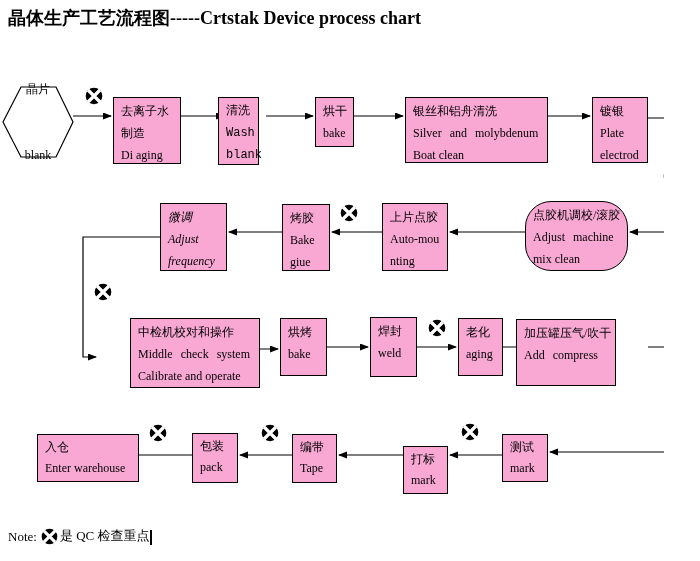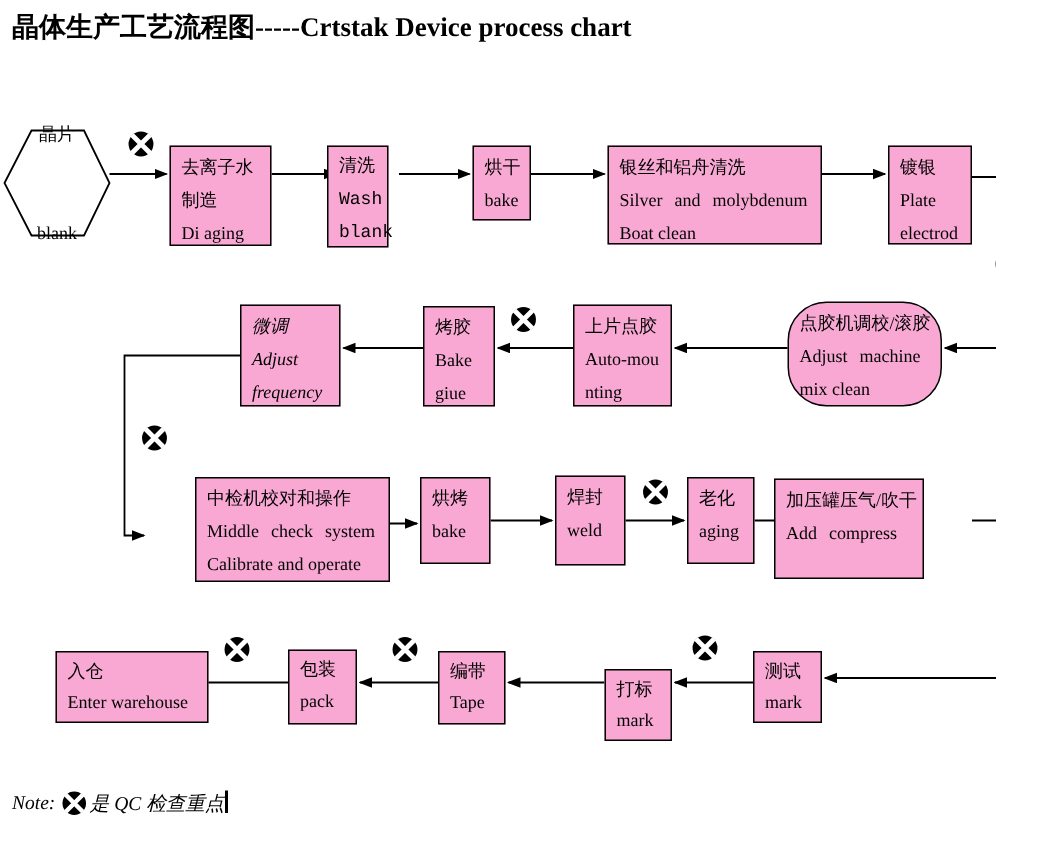--- a/index.html
+++ b/index.html
@@ -9,21 +9,21 @@
   .wires{position:absolute;left:0;top:0;width:700px;height:561px;}
   .node{position:absolute;border:1px solid #000;background:#f9a8d4;box-sizing:border-box;
         font-size:12px;line-height:22px;padding:2px 3px 0 7px;white-space:nowrap;}
   .node .ln{display:block;}
   .node .wide{word-spacing:5px;}
   .lh21{line-height:21px;}
   .hexlabel{position:absolute;display:flex;flex-direction:column;align-items:center;
             justify-content:center;font-size:12px;line-height:20px;text-align:center;}
   .qc{position:absolute;width:18px;height:18px;}
   .qc svg{display:block;}
-  .note{position:absolute;left:8px;top:527px;display:flex;align-items:flex-start;font-size:13px;font-style:italic;}
+  .note{position:absolute;left:8px;top:527px;display:flex;align-items:flex-end;font-size:13px;}
   .note .qcinline{display:inline-block;width:17px;height:17px;margin:0 2px 0 4px;}
   .caret{display:inline-block;width:2px;height:15px;background:#000;margin-left:1px;}
 </style>
 </head>
 <body>
 
 <div class="canvas">
 
   <div class="title">晶体生产工艺流程图-----Crtstak Device process chart</div>
 

